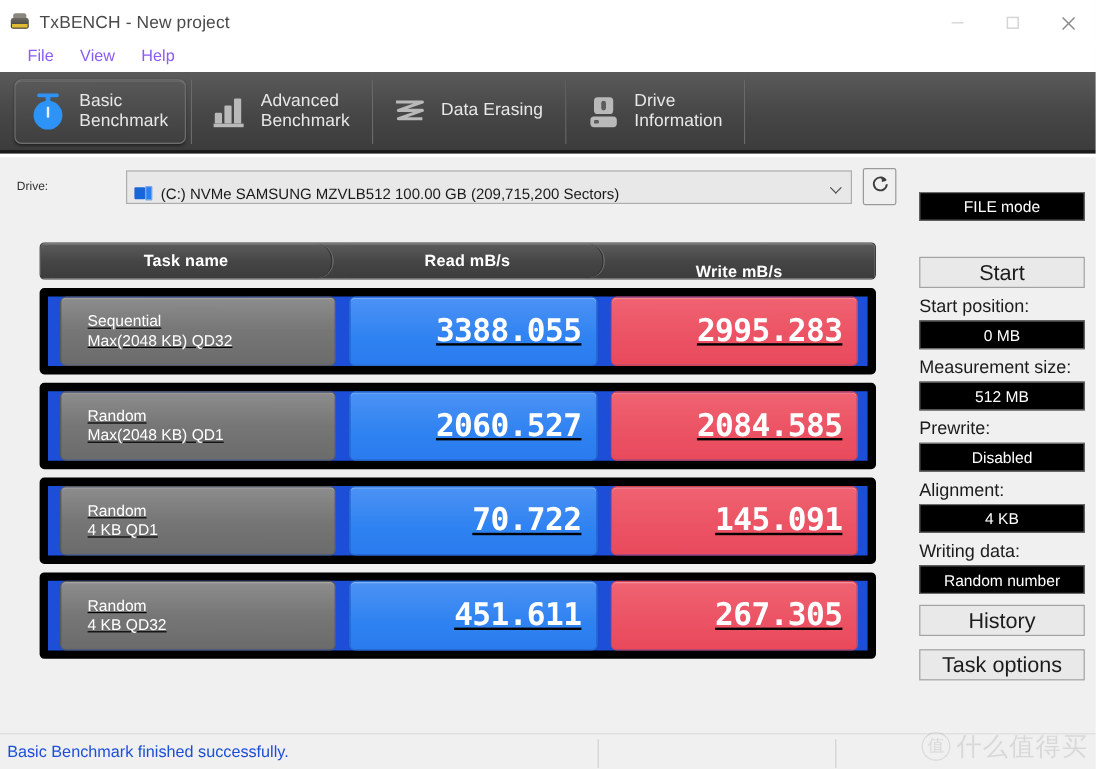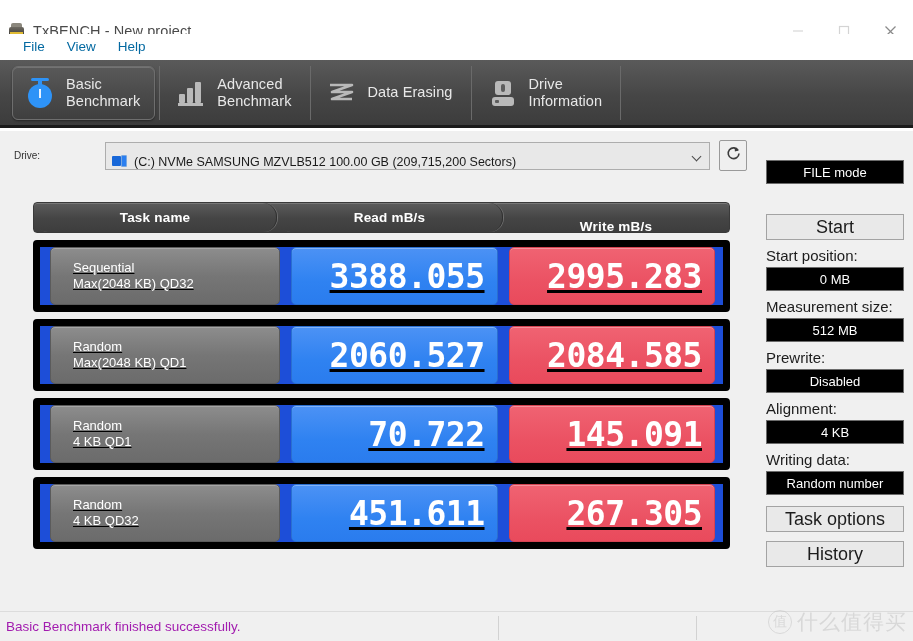--- a/index.html
+++ b/index.html
@@ -5,21 +5,21 @@
   * { box-sizing: border-box; margin: 0; padding: 0; }
   html, body {
     width: 913px; height: 641px;
     background: #ffffff;
     font-family: "Liberation Sans", sans-serif;
     overflow: hidden;
   }
 
   
   .titlebar {
-    position: absolute; left: 0; top: 14px; width: 913px; height: 34px;
+    position: absolute; left: 0; top: 2px; width: 913px; height: 34px;
     background: #ffffff;
     display: flex; align-items: center;
   }
   .title-icon {
     width: 18px; height: 18px; margin-left: 8px; margin-right: 7px;
     position: relative; flex: none;
   }
   .title-icon .ti-body {
     position: absolute; left: 1px; top: 5px; width: 15px; height: 9px;
     background: linear-gradient(#6e6a62, #3a3833);
@@ -41,21 +41,21 @@
   }
   .wc { width: 46px; height: 34px; display: flex; align-items: center; justify-content: center; }
   .wc svg { display: block; }
 
   
   .menubar {
     position: absolute; left: 0; top: 34px; width: 913px; height: 26px;
     background: #ffffff; display: flex; align-items: center; padding-left: 12px;
   }
   .menuitem {
-    font-size: 13.5px; color: #0369a1; padding: 2px 11px; line-height: 1;
+    font-size: 13.5px; color: #8b5cf6; padding: 2px 11px; line-height: 1;
   }
 
   
   .tabstrip {
     position: absolute; left: 0; top: 60px; width: 913px; height: 68px;
     background: linear-gradient(#5a5a5a, #464646 55%, #3c3c3c);
     border-bottom: 3px solid #1b1b1b;
     display: flex; align-items: center; padding-left: 12px;
   }
   .tab {
@@ -178,21 +178,21 @@
     display: flex; flex-direction: column; justify-content: center;
     padding-left: 22px; color: #ffffff;
   }
   .cell-task .t1 { font-size: 13px; line-height: 16px; }
   .cell-task .t2 { font-size: 13px; line-height: 16px; }
   .cell-val {
     height: 58px; border-radius: 5px;
     display: flex; align-items: center; justify-content: flex-end;
     padding-right: 12px;
     color: #ffffff; font-family: "DejaVu Sans Mono", monospace;
-    font-size: 33px; font-weight: bold; letter-spacing: -0.5px;
+    font-size: 26px; font-weight: bold; letter-spacing: -0.5px;
     box-shadow: inset 0 1px 0 rgba(255,255,255,.3);
   }
   .cell-val.read  { width: 213px; margin-left: 11px; background: linear-gradient(#4c92f5, #2f82f1 60%, #2a7cee); border: 1px solid #2a6fd0; }
   .cell-val.write { width: 213px; margin-left: 11px; background: linear-gradient(#f06372, #eb5263 60%, #e94a5c); border: 1px solid #d44352; }
 
   
   .sidebar { position: absolute; left: 757px; top: 15px; width: 156px; height: 480px; }
   .sb-dark {
     height: 24px; background: #000000; border: 1px solid #6b6b6b;
     color: #ffffff; font-size: 13px;
@@ -206,21 +206,21 @@
   .sb-label { font-size: 15px; color: #1c1c1c; margin: 7px 0 3px 0; }
   .sb-pad { padding: 0 9px; }
 
   
   .statusbar {
     position: absolute; left: 0; top: 611px; width: 913px; height: 30px;
     background: #f0f0f0; border-top: 1px solid #dcdcdc;
   }
   .sb-seg { position: absolute; top: 4px; width: 1px; height: 24px; background: #d2d2d2; }
   .status-text {
-    position: absolute; left: 6px; top: 7px; font-size: 13.5px; color: #a21caf;
+    position: absolute; left: 6px; top: 7px; font-size: 13.5px; color: #1d4ed8;
   }
 
   
   .watermark {
     position: absolute; right: 6px; top: 608px;
     display: flex; align-items: center; opacity: .32;
     color: #9b9b9b; pointer-events: none;
   }
   .wm-badge {
     width: 24px; height: 24px; border-radius: 50%;
@@ -405,22 +405,22 @@
 
     <div class="sb-label">Prewrite:</div>
     <div class="sb-dark">Disabled</div>
 
     <div class="sb-label">Alignment:</div>
     <div class="sb-dark">4 KB</div>
 
     <div class="sb-label">Writing data:</div>
     <div class="sb-dark">Random number</div>
 
+    <div class="sb-gray" style="margin-top:9px">History</div>
     <div class="sb-gray" style="margin-top:11px">Task options</div>
-    <div class="sb-gray" style="margin-top:9px">History</div>
   </div>
 </div>
 
 <div class="statusbar">
   <div class="status-text">Basic Benchmark finished successfully.</div>
   <div class="sb-seg" style="left:498px"></div>
   <div class="sb-seg" style="left:696px"></div>
 </div>
 
 <div class="watermark">

